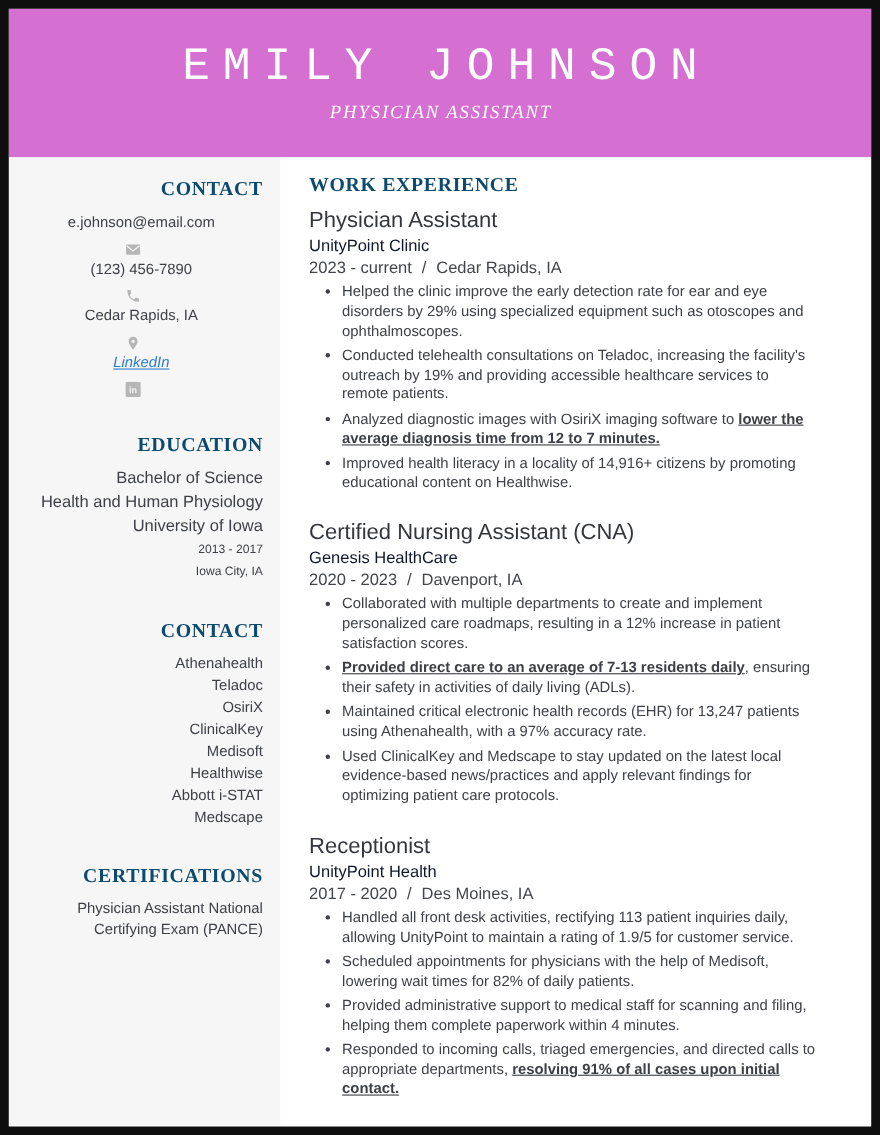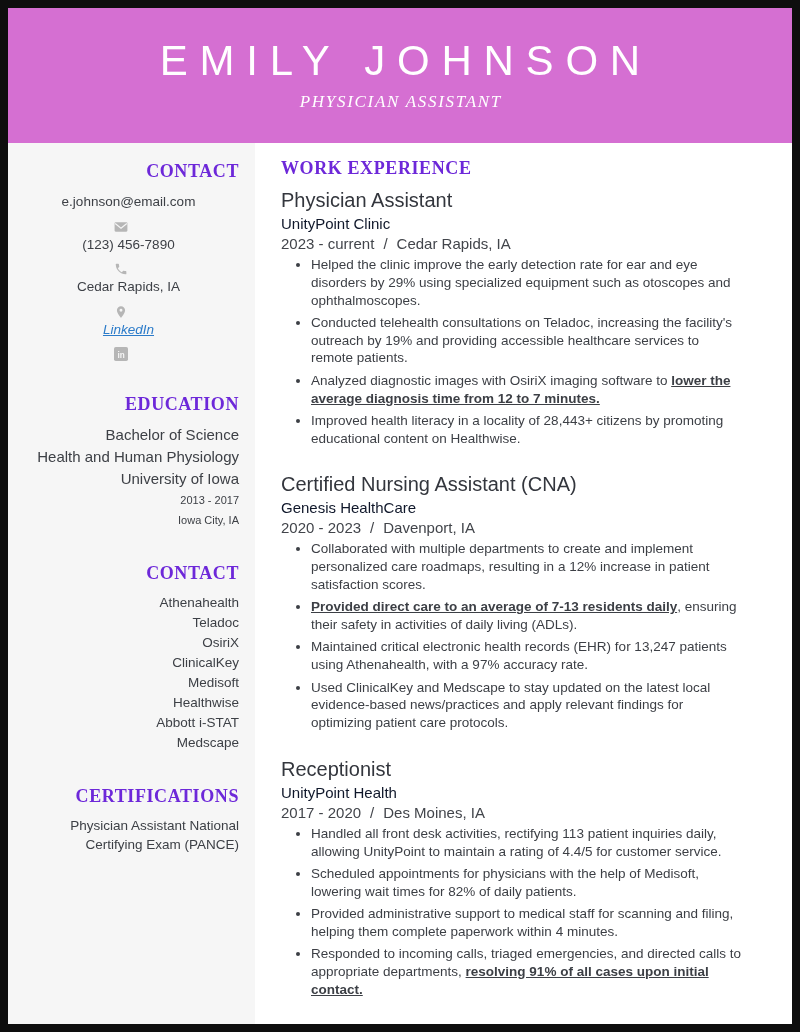--- a/index.html
+++ b/index.html
@@ -22,21 +22,21 @@
     flex: none;
     background: #d56fd2;
     color: #ffffff;
     text-align: center;
     display: flex;
     flex-direction: column;
     justify-content: center;
     gap: 10px;
   }
   .banner h1 {
-    font-family: Liberation Sans, sans-serif;
+    font-family: Liberation Mono, monospace;
     font-weight: 400;
     font-size: 42px;
     letter-spacing: 0.28em;
     text-indent: 0.28em;
     line-height: 1;
   }
   .banner .subtitle {
     font-family: "Liberation Serif", "DejaVu Serif", serif;
     font-style: italic;
     font-size: 17px;
@@ -60,21 +60,21 @@
     background: #ffffff;
     padding: 15px 50px 20px 26px;
     color: #3d4046;
   }
 
   h2.section-heading {
     font-family: "Liberation Serif", "DejaVu Serif", serif;
     font-weight: 700;
     font-size: 18px;
     letter-spacing: 0.6px;
-    color: #6d28d9;
+    color: #0c4a6e;
     margin-bottom: 9px;
   }
 
   .side-section { margin-bottom: 33px; }
 
   
   .contact-row {
     display: flex;
     justify-content: flex-end;
     align-items: center;
@@ -217,40 +217,40 @@
       <h2 class="section-heading">WORK EXPERIENCE</h2>
       <div id="jobs">
           <div class="job">
             <h3>Physician Assistant</h3>
             <div class="company">UnityPoint Clinic</div>
             <div class="dates"><span>2023 - current</span><span class="sep">/</span><span>Cedar Rapids, IA</span></div>
             <ul>
               <li><span>Helped the clinic improve the early detection rate for ear and eye disorders by 29% using specialized equipment such as otoscopes and ophthalmoscopes.</span></li>
               <li><span>Conducted telehealth consultations on Teladoc, increasing the facility's outreach by 19% and providing accessible healthcare services to remote patients.</span></li>
               <li><span>Analyzed diagnostic images with OsiriX imaging software to </span><span class="emph">lower the average diagnosis time from 12 to 7 minutes.</span></li>
-              <li><span>Improved health literacy in a locality of 28,443+ citizens by promoting educational content on Healthwise.</span></li>
+              <li><span>Improved health literacy in a locality of 14,916+ citizens by promoting educational content on Healthwise.</span></li>
             </ul>
           </div>
           <div class="job">
             <h3>Certified Nursing Assistant (CNA)</h3>
             <div class="company">Genesis HealthCare</div>
             <div class="dates"><span>2020 - 2023</span><span class="sep">/</span><span>Davenport, IA</span></div>
             <ul>
               <li><span>Collaborated with multiple departments to create and implement personalized care roadmaps, resulting in a 12% increase in patient satisfaction scores.</span></li>
               <li><span class="emph">Provided direct care to an average of 7-13 residents daily</span><span>, ensuring their safety in activities of daily living (ADLs).</span></li>
               <li><span>Maintained critical electronic health records (EHR) for 13,247 patients using Athenahealth, with a 97% accuracy rate.</span></li>
               <li><span>Used ClinicalKey and Medscape to stay updated on the latest local evidence-based news/practices and apply relevant findings for optimizing patient care protocols.</span></li>
             </ul>
           </div>
           <div class="job">
             <h3>Receptionist</h3>
             <div class="company">UnityPoint Health</div>
             <div class="dates"><span>2017 - 2020</span><span class="sep">/</span><span>Des Moines, IA</span></div>
             <ul>
-              <li><span>Handled all front desk activities, rectifying 113 patient inquiries daily, allowing UnityPoint to maintain a rating of 4.4/5 for customer service.</span></li>
+              <li><span>Handled all front desk activities, rectifying 113 patient inquiries daily, allowing UnityPoint to maintain a rating of 1.9/5 for customer service.</span></li>
               <li><span>Scheduled appointments for physicians with the help of Medisoft, lowering wait times for 82% of daily patients.</span></li>
               <li><span>Provided administrative support to medical staff for scanning and filing, helping them complete paperwork within 4 minutes.</span></li>
               <li><span>Responded to incoming calls, triaged emergencies, and directed calls to appropriate departments, </span><span class="emph">resolving 91% of all cases upon initial contact.</span></li>
             </ul>
           </div>
         </div>
     </main>
 
   </div>
 </div>

